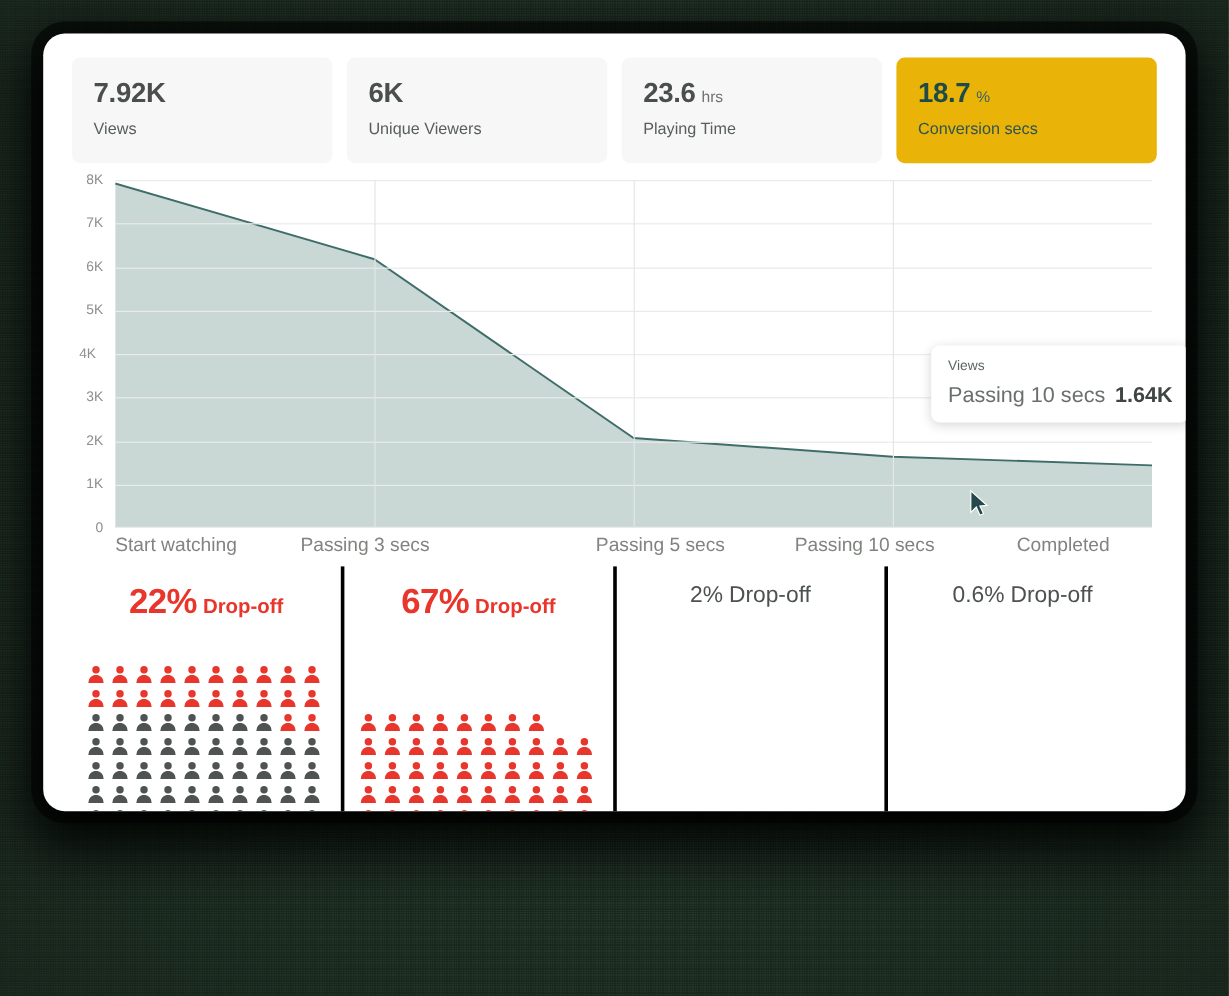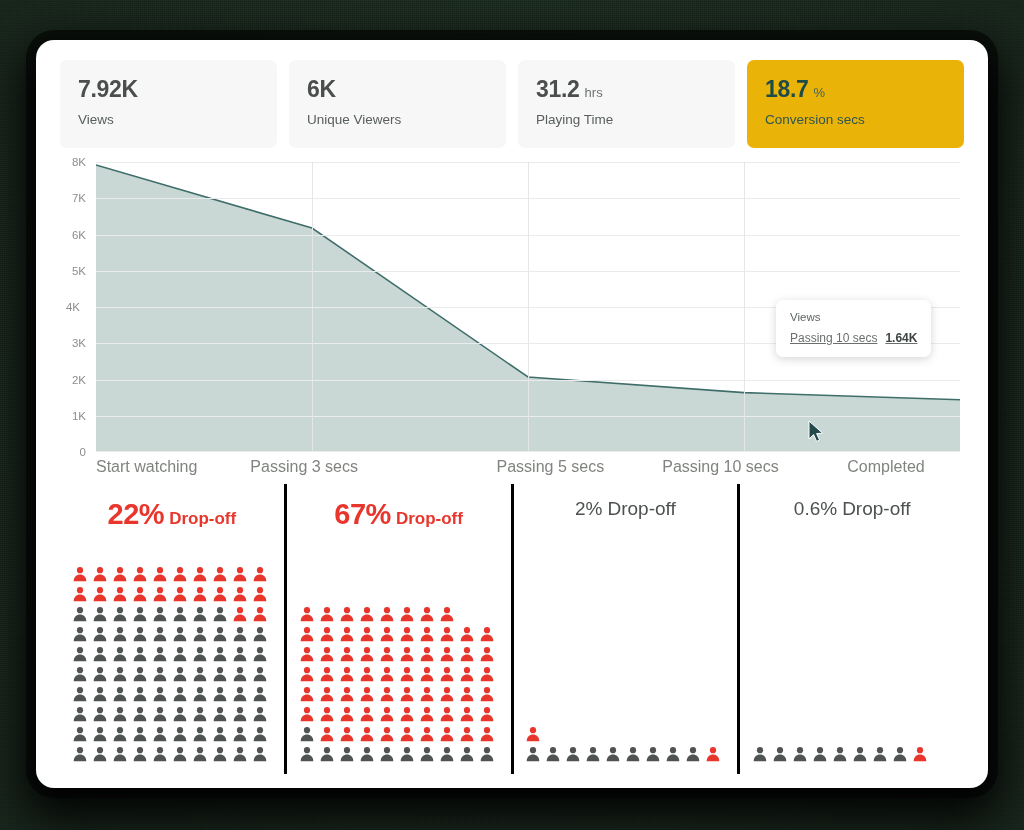--- a/index.html
+++ b/index.html
@@ -13,21 +13,21 @@
   #bg-noise{
     position:absolute;inset:0;
     background-color:#3f5c48;
     background-image:
       repeating-linear-gradient(0deg, rgba(20,34,24,.55) 0 1px, rgba(0,0,0,0) 1px 2px),
       repeating-linear-gradient(90deg, rgba(20,34,24,.45) 0 1px, rgba(0,0,0,0) 1px 2px),
       radial-gradient(circle at 50% 50%, rgba(0,0,0,.25), rgba(0,0,0,.55));
     z-index:0;
   }
   #card{
-    position:absolute;left:36px;top:40px;width:952px;height:748px;
+    position:absolute;left:36px;top:28px;width:952px;height:648px;
     background:#ffffff;border-radius:18px;
     box-shadow:0 18px 46px 14px rgba(0,0,0,.92), 0 0 0 10px rgba(0,0,0,.55);
     z-index:2;overflow:hidden;
   }
   .inner{padding:20px 24px 0 24px;}
 
   
   .stats{display:flex;gap:12px;}
   .stat{
     flex:1;background:#f6f7f6;border-radius:7px;
@@ -57,21 +57,21 @@
   .vline{position:absolute;top:0;bottom:0;width:1px;background:#e3e7e6;}
   .xlab{
     position:absolute;font-size:16px;color:#80847f;top:296px;white-space:nowrap;
   }
   .tooltip{
     position:absolute;background:#fff;border-radius:7px;
     box-shadow:0 2px 10px rgba(0,0,0,.17);
     padding:11px 14px 12px 14px;z-index:9;
   }
   .tooltip .tt-head{font-size:11.5px;color:#5a6663;margin-bottom:8px;}
-  .tooltip .tt-row{font-size:12px;color:#6a6f6d;white-space:nowrap;text-decoration:underline;}
+  .tooltip .tt-row{font-size:18px;color:#6a6f6d;white-space:nowrap;}
   .tooltip .tt-val{font-weight:bold;color:#3f4543;margin-left:8px;}
   .cursor{position:absolute;z-index:10;}
 
   
   .dropoffs{display:flex;margin-top:12px;height:290px;}
   .dcol{flex:1;position:relative;padding-top:14px;box-sizing:border-box;}
   .dcol+.dcol{border-left:3px solid #000000;}
   .dhead{text-align:center;}
   .dhead.big .pct{font-size:29px;font-weight:bold;color:#e8362c;letter-spacing:-.5px;}
   .dhead.big .word{font-size:17px;font-weight:bold;color:#e8362c;margin-left:5px;}
@@ -95,21 +95,21 @@
     <div class="stats">
       <div class="stat">
         <span class="num">7.92K</span><span class="unit"></span>
         <div class="lbl">Views</div>
       </div>
       <div class="stat">
         <span class="num">6K</span><span class="unit"></span>
         <div class="lbl">Unique Viewers</div>
       </div>
       <div class="stat">
-        <span class="num">31.2</span><span class="unit">hrs</span>
+        <span class="num">23.6</span><span class="unit">hrs</span>
         <div class="lbl">Playing Time</div>
       </div>
       <div class="stat accent">
         <span class="num">18.7</span><span class="unit">%</span>
         <div class="lbl">Conversion secs</div>
       </div>
     </div>
 
     <div class="chart-wrap">
       <div id="yaxis">

